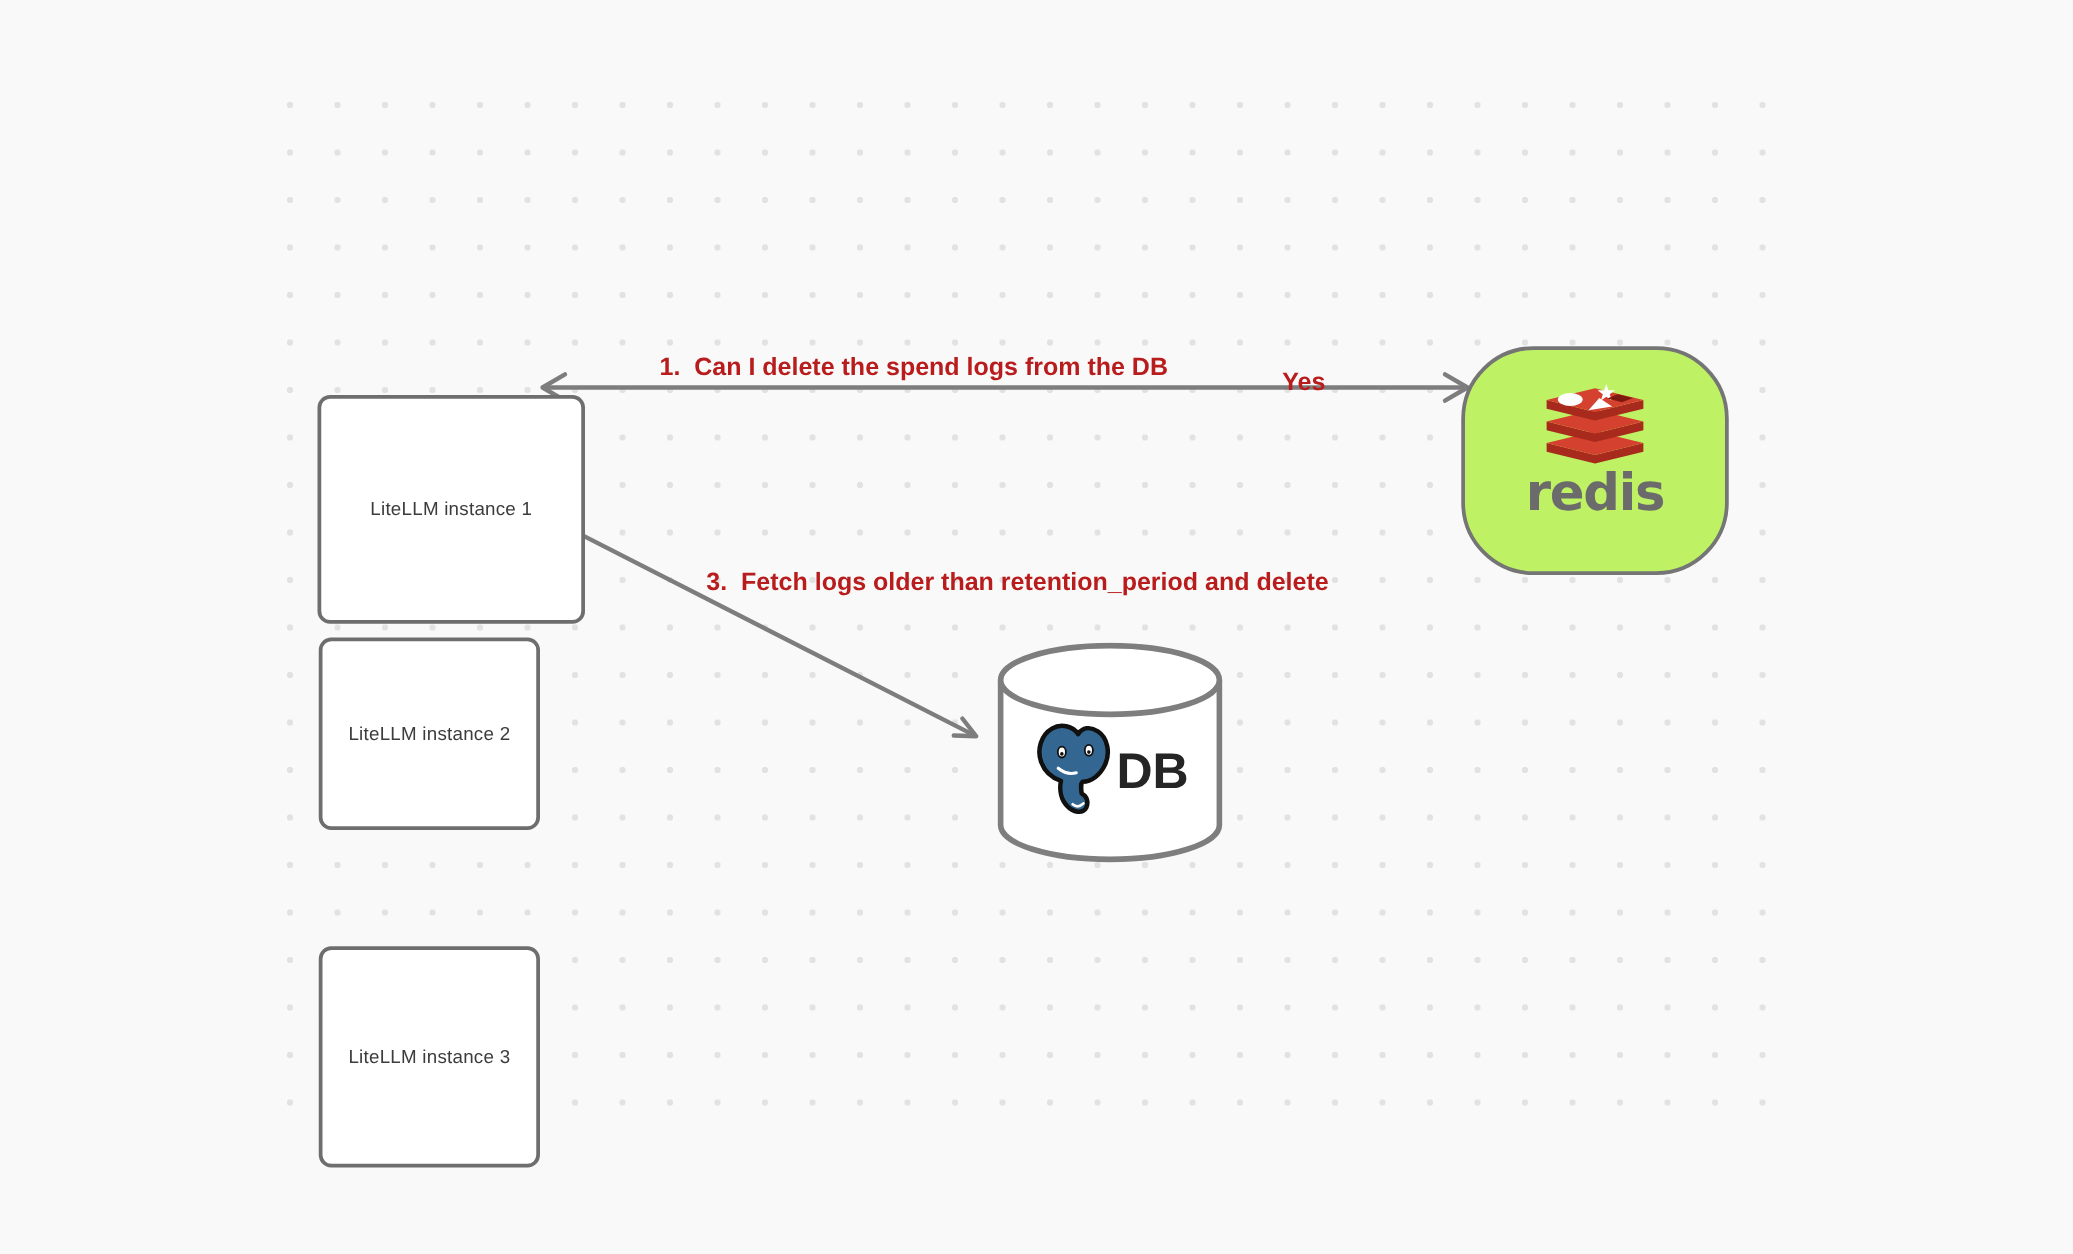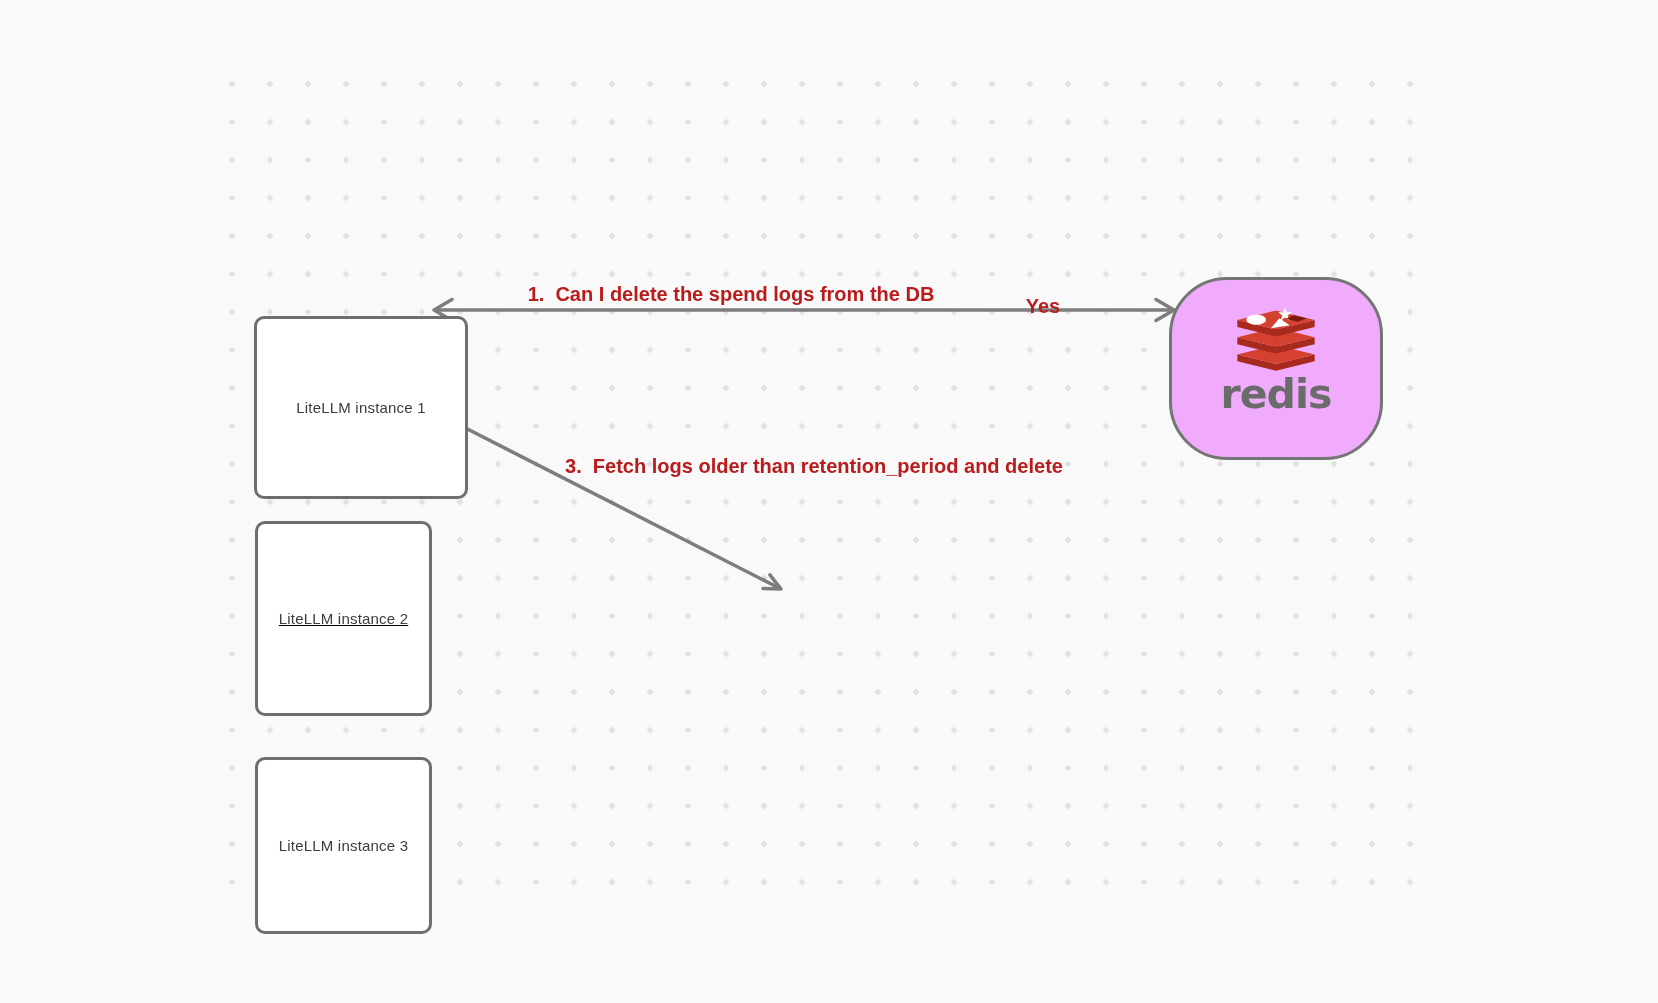--- a/index.html
+++ b/index.html
@@ -33,29 +33,29 @@
     align-items: center;
     justify-content: center;
     box-sizing: border-box;
   }
   .node-box .node-label {
     font-size: 15px;
     color: #3c3c3c;
     letter-spacing: 0.2px;
   }
   #node-instance1 { left: 254px; top: 270px; width: 214px; height: 183px; margin-top: 46px; }
-  #node-instance2 { left: 255px; top: 521px; width: 177px; height: 195px; text-decoration: underline; }
+  #node-instance2 { left: 255px; top: 510px; width: 177px; height: 154px; }
   #node-instance3 { left: 255px; top: 757px; width: 177px; height: 177px; }
   .redis-node {
     position: absolute;
     left: 1169px;
     top: 277px;
     width: 214px;
     height: 183px;
-    background: #f0abfc;
+    background: #bef264;
     border: 3.5px solid #757575;
     border-radius: 58px;
     box-sizing: border-box;
     display: flex;
     flex-direction: column;
     align-items: center;
     justify-content: flex-start;
     padding-top: 26px;
   }
   .redis-wordmark {
@@ -159,18 +159,39 @@
       <path d="M50 0 L95 11 L50 22 L5 11 Z" fill="#d5412f"></path>
 
       <ellipse cx="27" cy="10.5" rx="11.5" ry="6" fill="#ffffff"></ellipse>
       <polygon points="60.5,-4 62.5,1.75 68.58,1.87 63.73,5.55 65.5,11.38 60.5,7.9 55.5,11.38 57.27,5.55 52.42,1.87 58.5,1.75" fill="#ffffff"></polygon>
       <polygon points="71,5.5 85.5,9 75,13 61.5,9.4" fill="#7c1a10"></polygon>
       <polygon points="44,20.5 66,17 54,9" fill="#ffffff"></polygon>
     </svg>
     <div class="redis-wordmark">redis</div>
   </div>
 
+  <div class="db-node">
+    <svg class="db-cylinder-svg" width="184" height="177" viewBox="0 0 184 177" xmlns="http://www.w3.org/2000/svg">
+      <path d="M4.5 30 L4.5 146 A87.5 27.5 0 0 0 179.5 146 L179.5 30" fill="#ffffff" stroke="#7e7e7e" stroke-width="4.5"></path>
+      <ellipse cx="92" cy="30" rx="87.5" ry="27.5" fill="#ffffff" stroke="#7e7e7e" stroke-width="4.5"></ellipse>
+    </svg>
+    <div class="db-content">
+      <svg width="72" height="81" viewBox="0 0 100 112" xmlns="http://www.w3.org/2000/svg">
+        <path d="M52 14 C46 5 33 2 23 8 C11 15 6 31 11 45 C15 56 24 63 33 66
+                 C31 76 33 87 40 94 C46 101 57 103 61 96 C64 90 62 83 56 80
+                 C55 72 55 69 57 67 C67 67 77 59 82 48 C88 35 85 18 74 11
+                 C65 5 57 7 52 14 Z" fill="#336791" stroke="#101010" stroke-width="5" stroke-linejoin="round"></path>
+        <ellipse cx="34" cy="34" rx="4.5" ry="6" fill="#ffffff" stroke="#101010" stroke-width="2"></ellipse>
+        <circle cx="34" cy="36" r="2" fill="#101010"></circle>
+        <ellipse cx="64" cy="32" rx="4.5" ry="6" fill="#ffffff" stroke="#101010" stroke-width="2"></ellipse>
+        <circle cx="64" cy="34" r="2" fill="#101010"></circle>
+        <path d="M30 52 Q40 60 50 57" fill="none" stroke="#ffffff" stroke-width="3.5" stroke-linecap="round"></path>
+        <path d="M46 92 Q52 97 58 91" fill="none" stroke="#ffffff" stroke-width="3" stroke-linecap="round"></path>
+      </svg>
+      <span class="db-label">DB</span>
+    </div>
+  </div>
 
   <div class="edge-label" id="edge1-label">1.  Can I delete the spend logs from the DB</div>
   <div class="edge-label" id="edge1-response">Yes</div>
   <div class="edge-label" id="edge2-label">3.  Fetch logs older than retention_period and delete</div>
 
 </div>
 
 </body></html>

